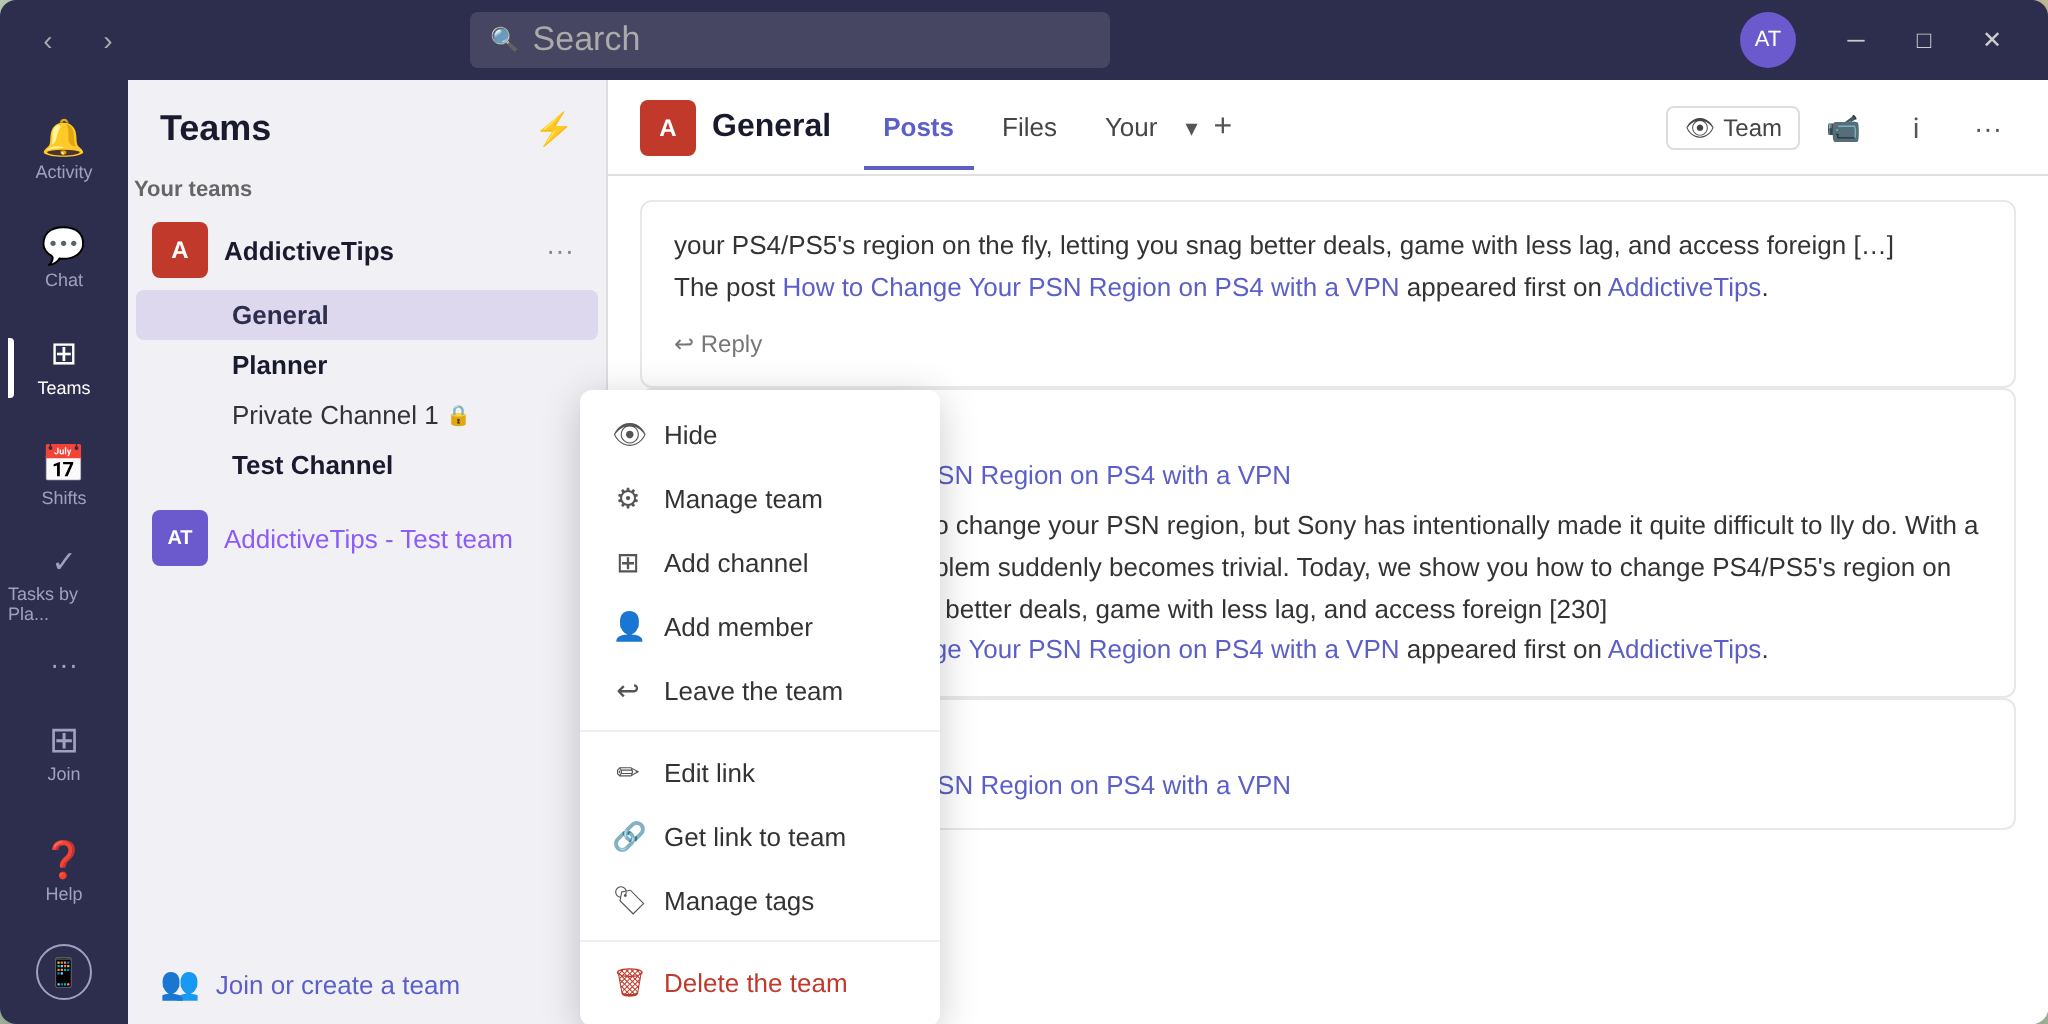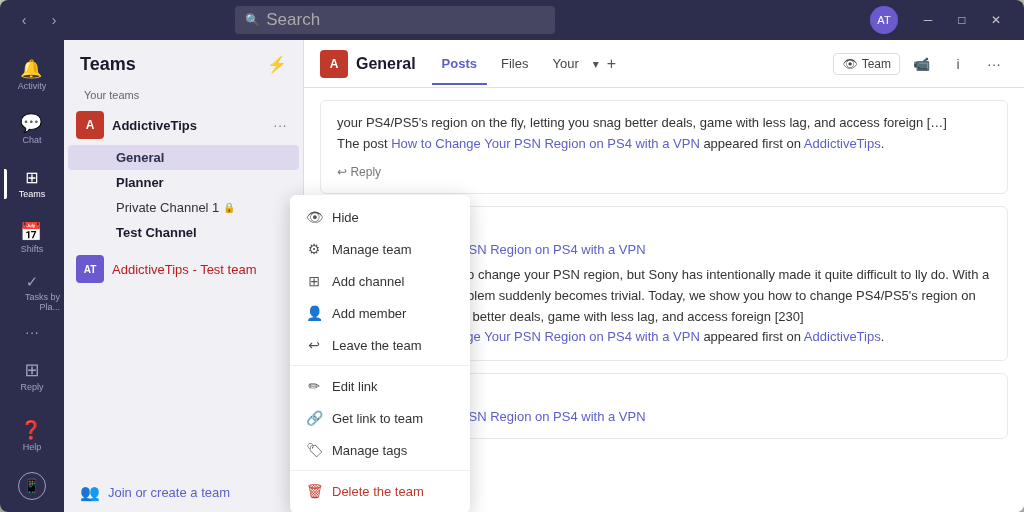--- a/index.html
+++ b/index.html
@@ -149,21 +149,20 @@
       width: 3px;
       background: white;
       border-radius: 0 2px 2px 0;
     }
     .sidebar-icon {
       font-size: 18px;
       line-height: 1;
     }
     .sidebar-label {
       font-size: 9px;
-      text-align: right;
     }
     .sidebar-spacer { flex: 1; }
     .sidebar-bottom {
       display: flex;
       flex-direction: column;
       align-items: center;
       gap: 4px;
       padding-bottom: 12px;
     }
     .sidebar-dot {
@@ -199,22 +198,22 @@
       color: #1a1a2e;
     }
     .filter-icon {
       color: #555;
       font-size: 16px;
       cursor: pointer;
     }
     .your-teams-label {
       font-size: 11px;
       color: #666;
-      padding: 6px 20px 4px;
-      font-weight: 400;
+      padding: 6px 3px 4px;
+      font-weight: 700;
     }
 
     .team-item {
       display: flex;
       align-items: center;
       padding: 6px 12px;
       cursor: pointer;
       gap: 8px;
     }
     .team-avatar {
@@ -280,21 +279,21 @@
       color: white;
       display: flex;
       align-items: center;
       justify-content: center;
       font-size: 10px;
       font-weight: 600;
       flex-shrink: 0;
     }
     .second-team-name {
       font-size: 13px;
-      color: #b91c1c;
+      color: #8b5cf6;
     }
 
     .join-create-btn {
       display: flex;
       align-items: center;
       gap: 8px;
       padding: 10px 16px;
       cursor: pointer;
       color: #5b5fc7;
       font-size: 13px;
@@ -420,21 +419,20 @@
       flex: 1;
       overflow-y: auto;
       padding: 12px 16px;
       background: white;
     }
 
     .message-card {
       border: 1px solid #e8e8e8;
       border-radius: 6px;
       padding: 12px 16px;
-      margin-bottom: 12px;
       font-size: 13px;
       color: #333;
       line-height: 1.5;
     }
     .message-link {
       color: #5b5fc7;
       text-decoration: none;
     }
     .reply-btn {
       display: inline-flex;
@@ -567,21 +565,21 @@
         <span class="sidebar-icon" style="font-size:15px;">✓</span>
         <span class="sidebar-label">Tasks by Pla...</span>
       </div>
 
       <div class="sidebar-spacer"></div>
 
       <div class="sidebar-bottom">
         <div class="sidebar-dot" style="color:#a0a0c0;font-size:14px;">···</div>
         <div class="sidebar-icon-item">
           <span class="sidebar-icon">⊞</span>
-          <span class="sidebar-label">Reply</span>
+          <span class="sidebar-label">Join</span>
         </div>
         <div class="sidebar-icon-item">
           <span class="sidebar-icon">❓</span>
           <span class="sidebar-label">Help</span>
         </div>
         <div style="width:28px;height:28px;border-radius:50%;border:1px solid #a0a0c0;display:flex;align-items:center;justify-content:center;cursor:pointer;margin-top:4px;">
           <span style="font-size:14px;color:#a0a0c0;">📱</span>
         </div>
       </div>
     </div>

